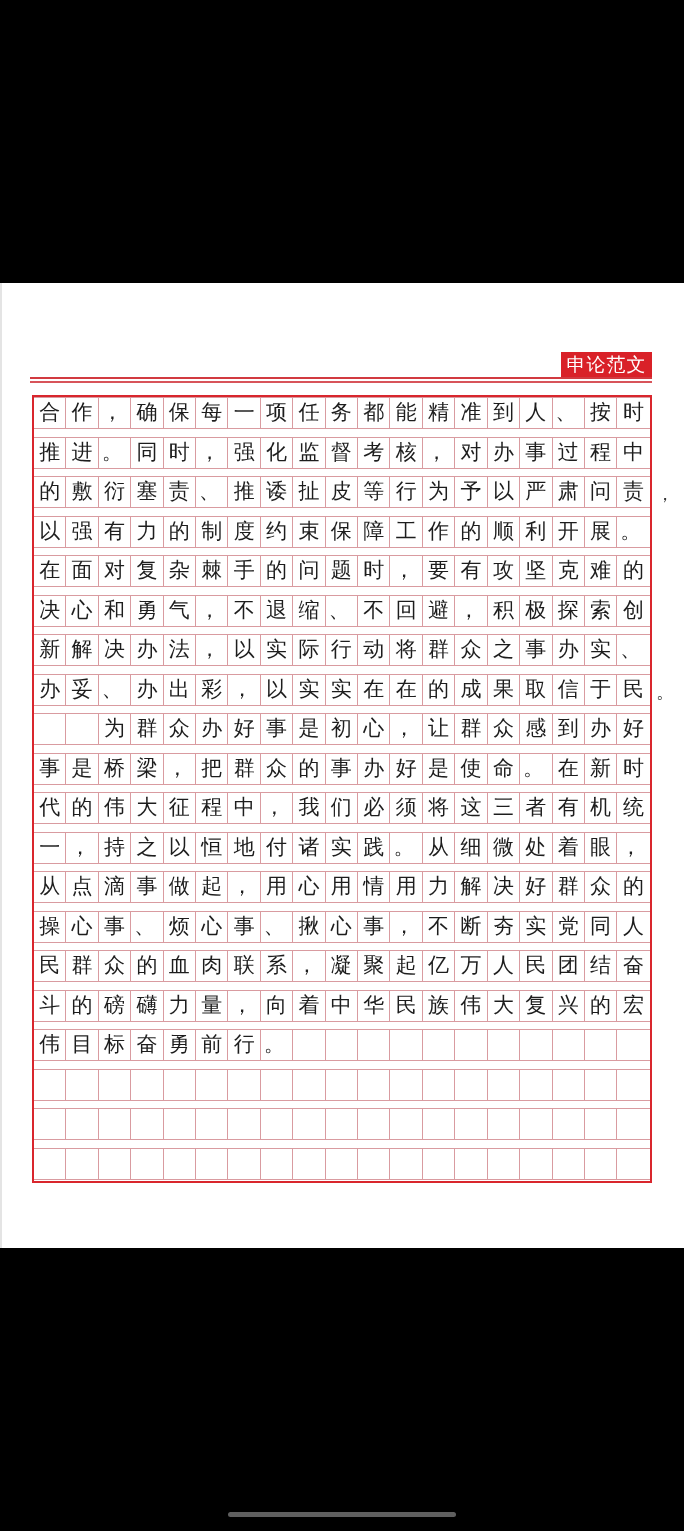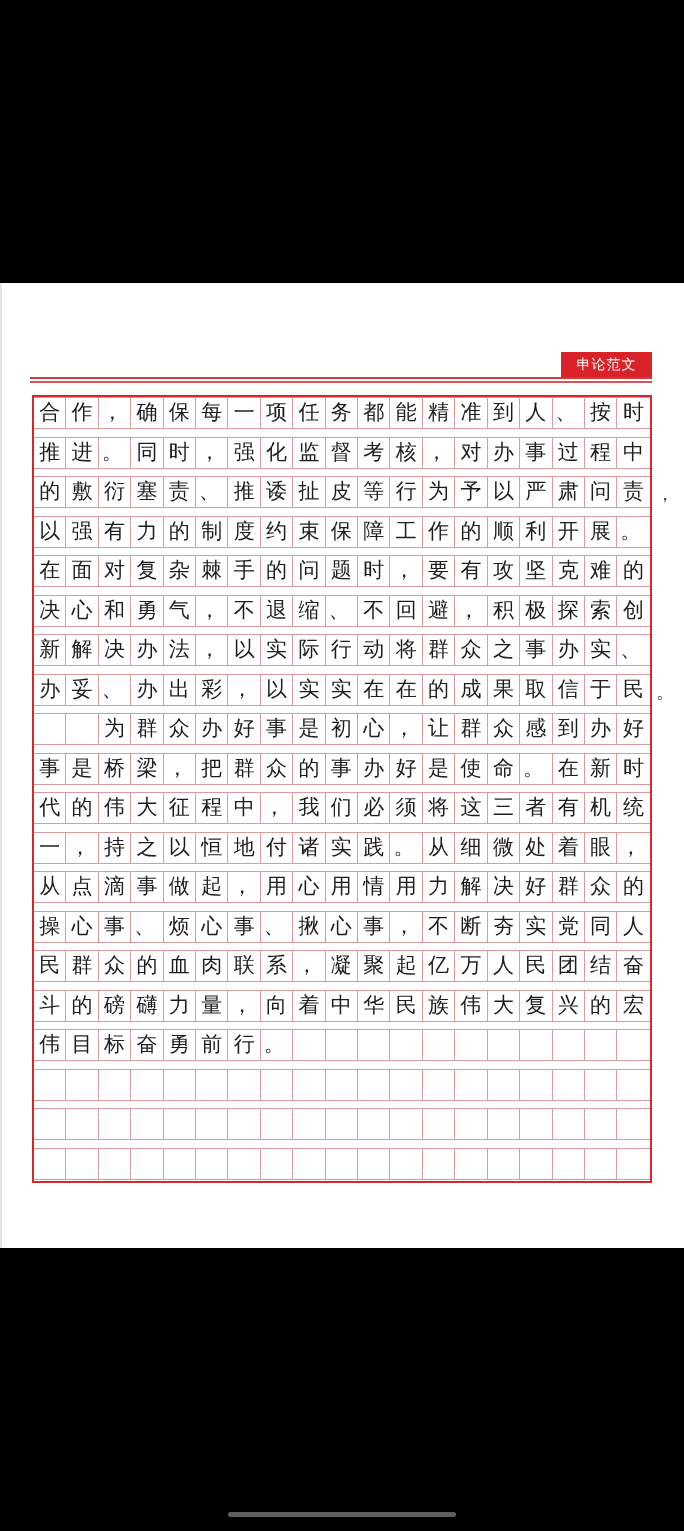--- a/index.html
+++ b/index.html
@@ -11,21 +11,21 @@
   .page {
     position: absolute; left: 0; top: 283px; width: 684px; height: 965px;
     background: #fff;
     border-left: 2px solid #e4e4e4;
     box-sizing: border-box;
   }
   .badge {
     position: absolute; left: 561px; top: 352px; width: 91px; height: 25px;
     background: #d92128; color: #fff;
     font-family: "DejaVu Sans", "Liberation Sans", sans-serif;
-    font-size: 14px; line-height: 25px; text-align: center; letter-spacing: 1px;
+    font-size: 19px; line-height: 25px; text-align: center; letter-spacing: 1px;
   }
   .rule {
     position: absolute; left: 30px; width: 622px; height: 2px; background: #d23a40;
   }
   .rule.r1 { top: 377px; }
   .rule.r2 { top: 381px; height: 1.5px; background: #d8545a; }
 
   .grid {
     position: absolute; left: 32px; top: 395px; width: 620px; height: 788px;
     border: 2px solid #d9262d; box-sizing: border-box;

